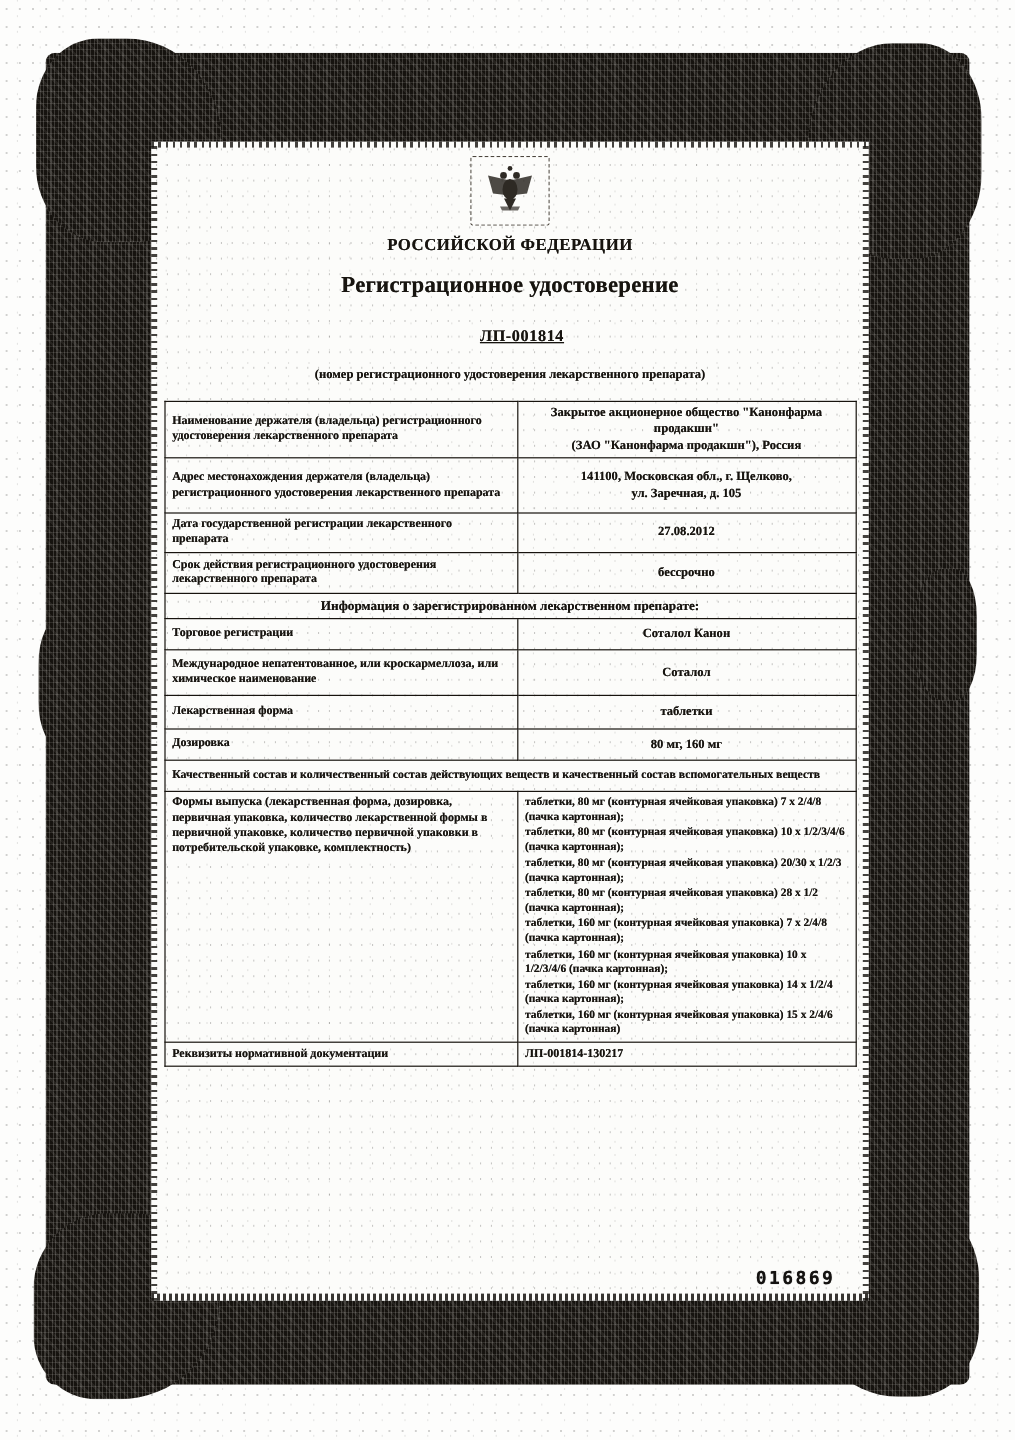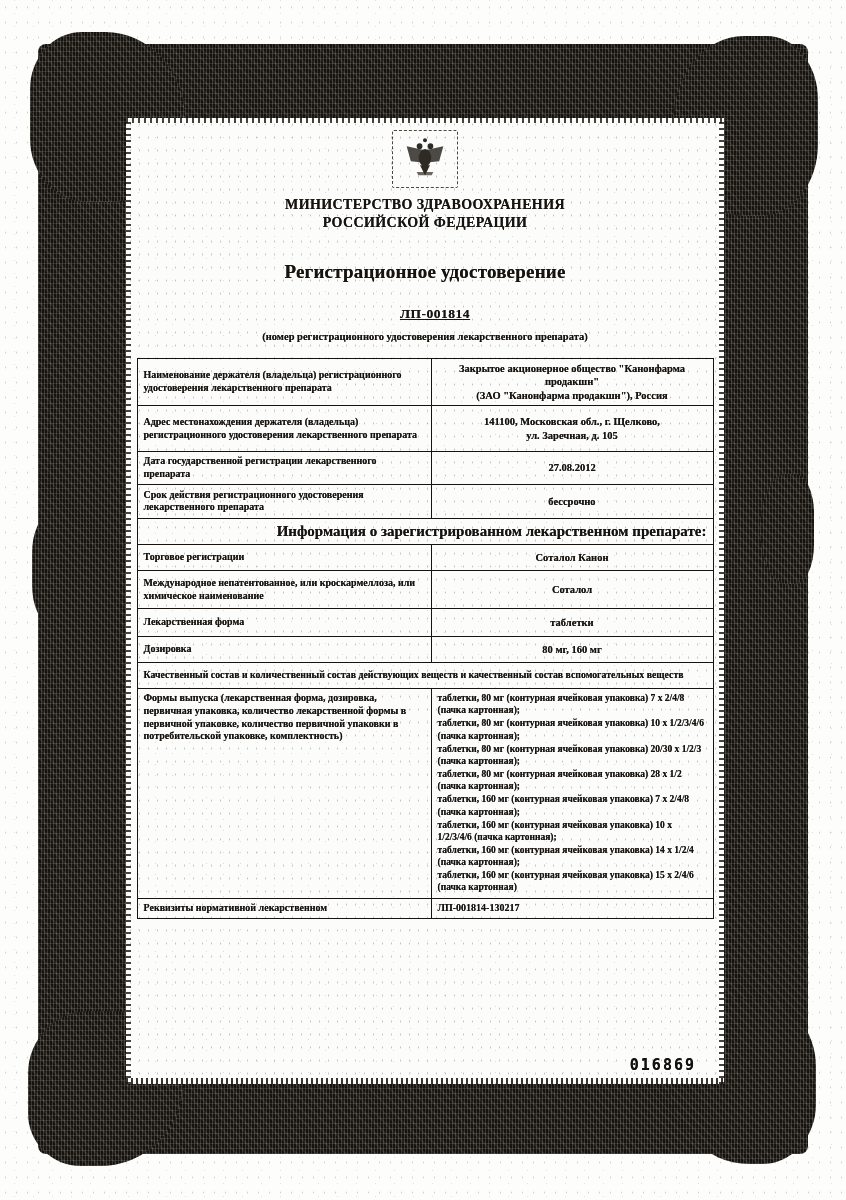--- a/index.html
+++ b/index.html
@@ -53,33 +53,33 @@
   .t-right  { top:0; bottom:0; right:0;  width:5px;  background:repeating-linear-gradient(0deg, rgba(22,19,15,0.8) 0 2px, transparent 2px 6px); }
 
   
   .content { position:relative; width:100%; height:100%; text-shadow:0 0 0.5px rgba(12,10,8,0.75); }
   .emblem {
     width:64px; height:56px; margin:12px auto 8px;
     border:1px dashed #4c463e; border-radius:2px;
     display:flex; align-items:center; justify-content:center;
   }
   .ministry { text-align:center; font-weight:bold; font-size:14px; line-height:18px; letter-spacing:0.4px; }
-  .doc-title { text-align:center; font-weight:bold; font-size:19px; line-height:24px; margin-top:28px; letter-spacing:0.2px; }
+  .doc-title { text-align:center; font-weight:bold; font-size:19px; line-height:24px; margin-top:12px; letter-spacing:0.2px; }
   .reg-num { text-align:center; font-weight:bold; font-size:13.5px; margin-top:22px; text-decoration:underline; letter-spacing:0.5px;padding-left:20px; }
-  .reg-cap { text-align:center; font-weight:bold; font-size:10.5px; margin-top:9px; }
+  .reg-cap { text-align:center; font-weight:bold; font-size:10.5px; margin-top:19px; }
 
   table.cert {
     width:576px; margin:16px auto 0; border-collapse:collapse; table-layout:fixed;
     font-size:10px; font-weight:bold; line-height:1.28;
   }
   table.cert td { border:1.7px solid #17130e; padding:3px 6px; vertical-align:middle; overflow:hidden; }
   td.lbl { text-align:left; }
   td.val { text-align:center; white-space:pre-line; font-size:10.5px; }
   td.val-left { text-align:left; font-size:10px; }
-  td.section { text-align:right; font-size:15px; }
+  td.section { text-align:center; font-size:11px; }
   td.wide-left { text-align:left; font-size:9.8px; font-weight:bold; }
   td.forms { text-align:left; font-size:9.5px; vertical-align:top; padding-top:4px; }
   td.forms div { margin-bottom:1px; }
   tr.rh38{height:38px} tr.rh46{height:46px} tr.rh32{height:32px} tr.rh34{height:34px}
   tr.rh62{height:62px} tr.rh20{height:20px} tr.rh26{height:26px} tr.rh38b{height:38px}
   tr.rh28{height:28px} tr.rh36{height:36px} tr.rh198{height:198px}
 
   .serial {
     position:absolute; right:28px; bottom:22px; z-index:6;
     font-family:"DejaVu Sans Mono","Liberation Mono",monospace;
@@ -117,21 +117,20 @@
               <path d="M30 18 L52 13 L47 31 L30 33 Z" opacity="0.85"></path>
               <ellipse cx="30" cy="27" rx="7.5" ry="10.5"></ellipse>
               <path d="M24 36 L36 36 L30 48 Z"></path>
               <path d="M20 44 L40 44 L38 48 L22 48 Z" opacity="0.7"></path>
             </g>
           </svg>
         </span>
       </div>
 
       <div class="ministry">
-        <div>МИНИСТЕРСТВО ЗДРАВООХРАНЕНИЯ</div>
         <div>РОССИЙСКОЙ ФЕДЕРАЦИИ</div>
       </div>
 
       <div class="doc-title">
         <div>Регистрационное удостоверение</div>
       </div>
 
       <div class="reg-num">ЛП-001814</div>
       <div class="reg-cap">(номер регистрационного удостоверения лекарственного препарата)</div>
 
@@ -194,21 +193,21 @@
             <div>таблетки, 80 мг (контурная ячейковая упаковка) 20/30 х 1/2/3 (пачка картонная);</div>
             <div>таблетки, 80 мг (контурная ячейковая упаковка) 28 х 1/2 (пачка картонная);</div>
             <div>таблетки, 160 мг (контурная ячейковая упаковка) 7 х 2/4/8 (пачка картонная);</div>
             <div>таблетки, 160 мг (контурная ячейковая упаковка) 10 х 1/2/3/4/6 (пачка картонная);</div>
             <div>таблетки, 160 мг (контурная ячейковая упаковка) 14 х 1/2/4 (пачка картонная);</div>
             <div>таблетки, 160 мг (контурная ячейковая упаковка) 15 х 2/4/6 (пачка картонная)</div>
           </td>
         </tr>
 
         <tr class="rh20">
-          <td class="lbl">Реквизиты нормативной лекарственном</td>
+          <td class="lbl">Реквизиты нормативной документации</td>
           <td class="val-left">ЛП-001814-130217</td>
         </tr>
       </tbody>
         </table>
 
       <div class="serial">016869</div>
     </div>
   </div>
 </div>
 

